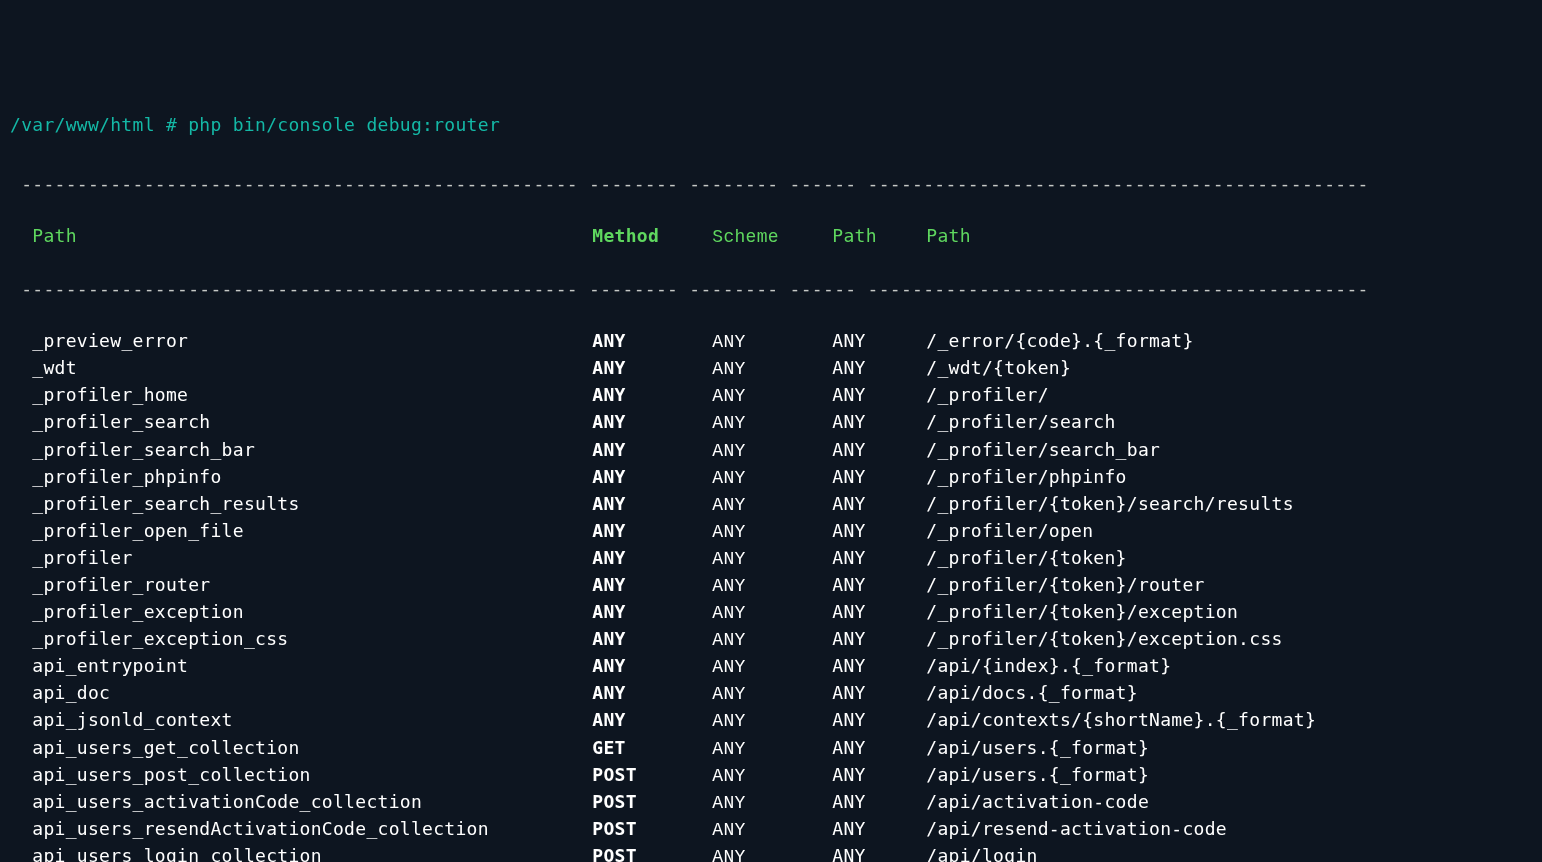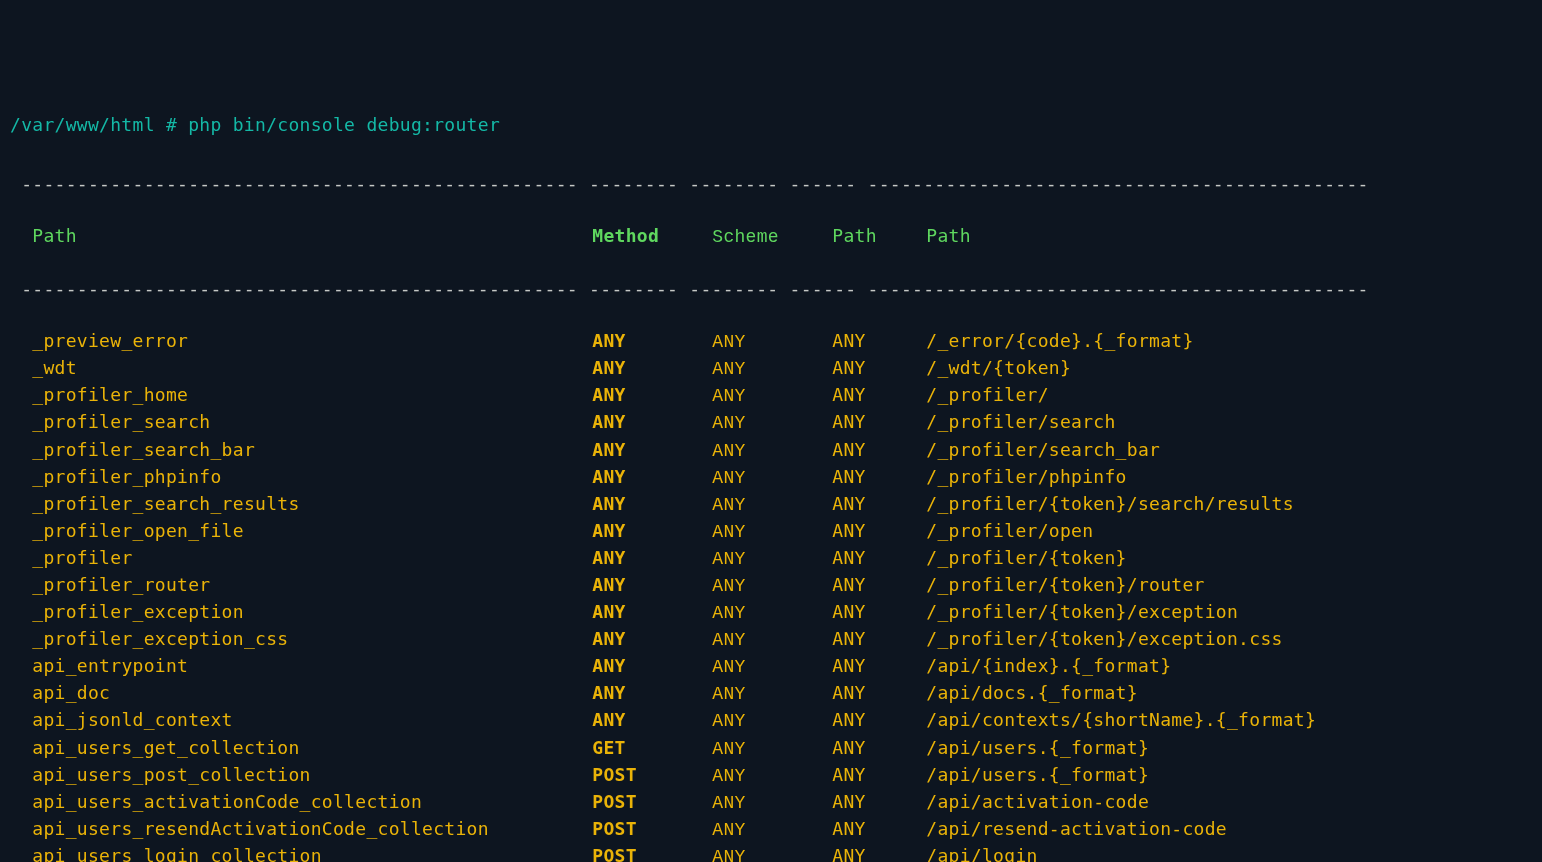--- a/index.html
+++ b/index.html
@@ -21,21 +21,21 @@
       color: #14b8a6;
       margin-bottom: 6px;
     }
     .divider {
       color: #c5c8c6;
     }
     .header {
       color: #5fd75f;
     }
     .row {
-      color: #eab308;
+      color: #ffffff;
       position: relative;
     }
     .arrow-container {
       position: absolute;
       left: 385px;
       top: 50%;
       transform: translateY(-50%);
       display: inline-block;
     }
     .arrow {

